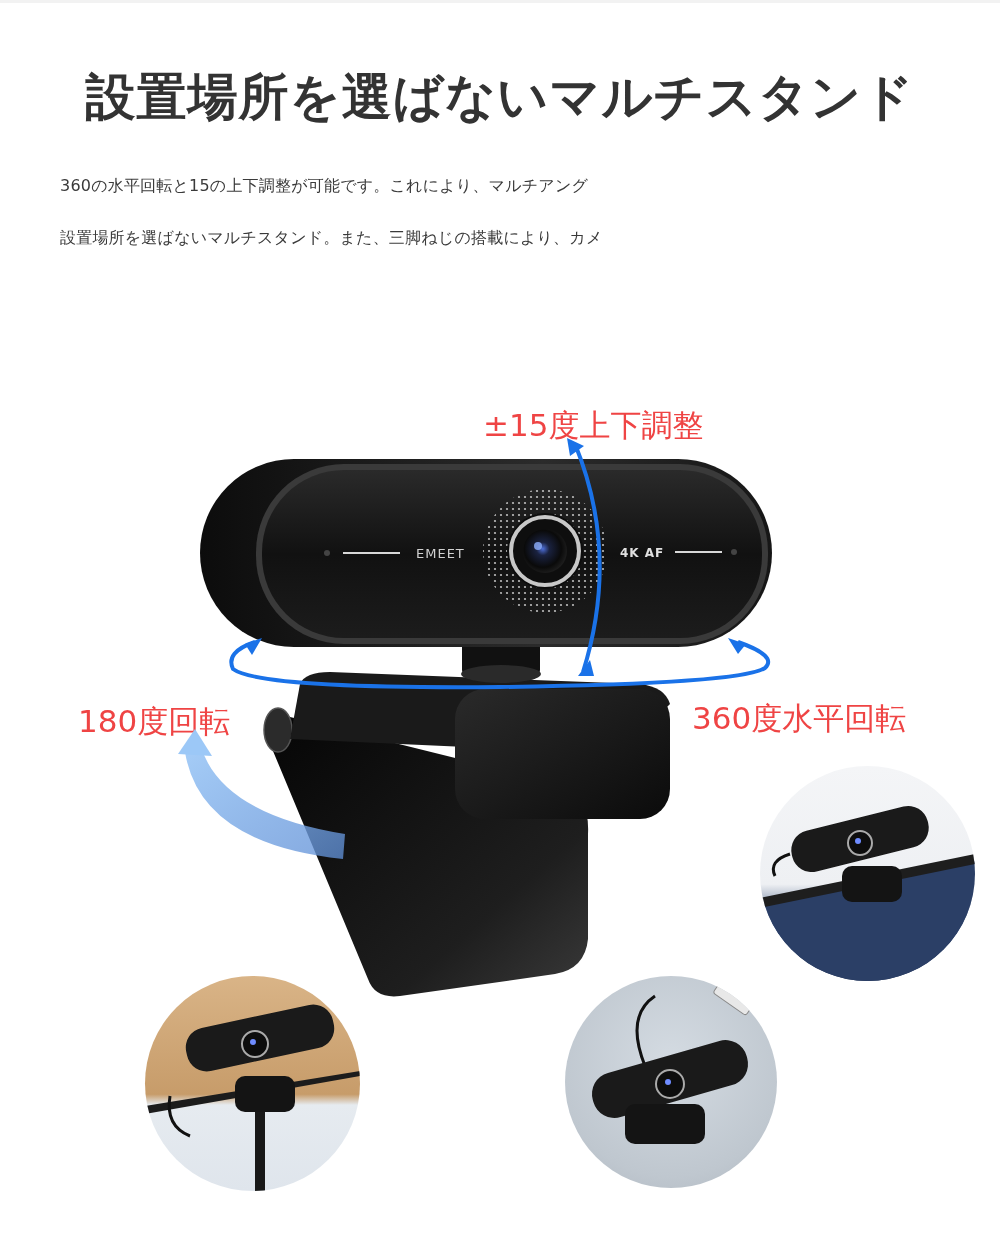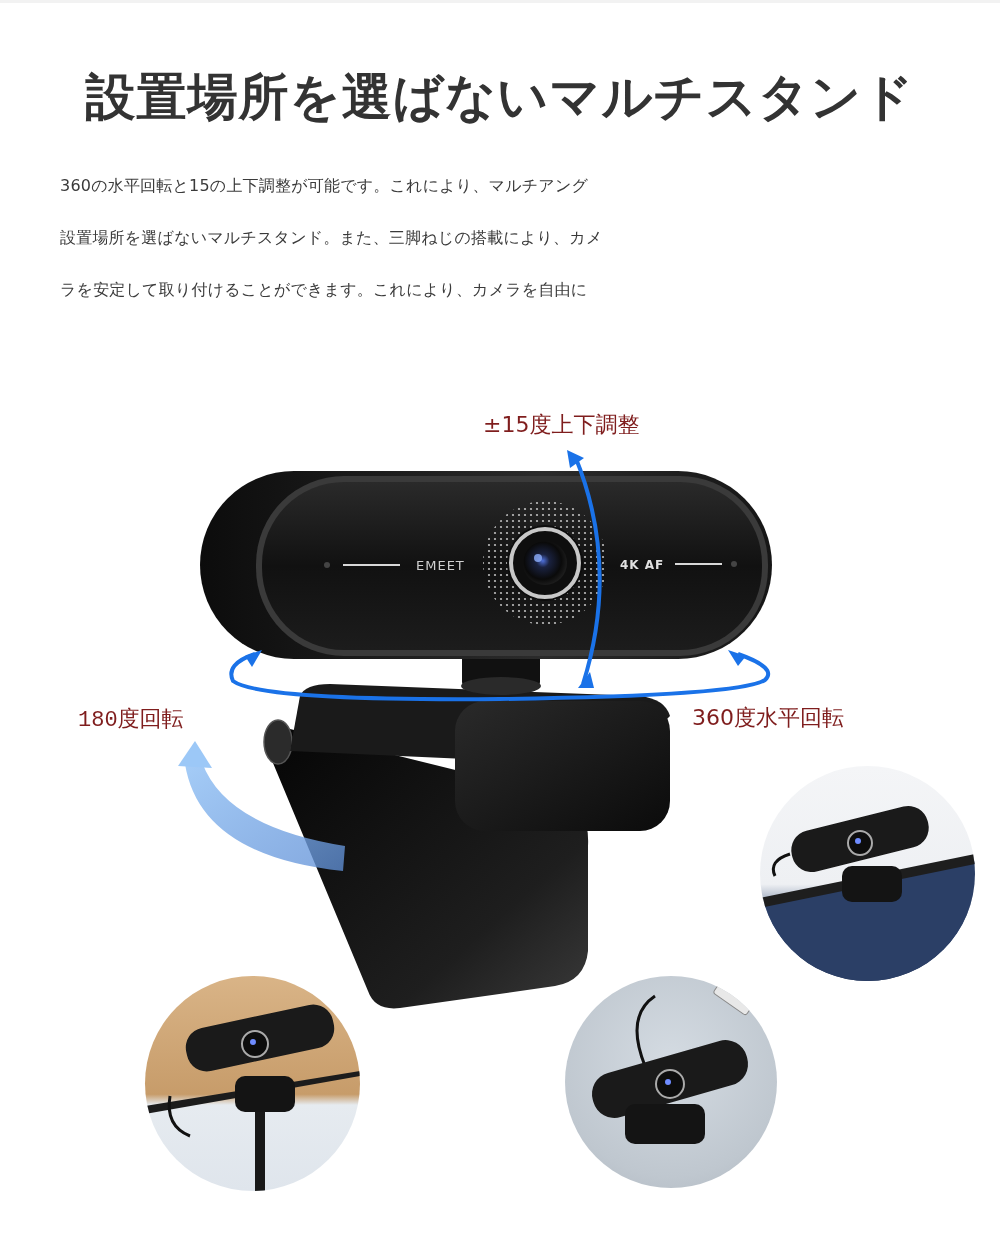--- a/index.html
+++ b/index.html
@@ -10,44 +10,43 @@
   .topbar { position: absolute; left: 0; top: 0; width: 1000px; height: 3px; background: #f2f2f2; }
   .title {
     position: absolute; left: 0; top: 62px; width: 1000px; text-align: center;
     font-size: 50px; font-weight: bold; color: #333333; letter-spacing: 1px; line-height: 70px;
   }
   .desc {
     position: absolute; left: 60px; top: 160px; width: 880px;
     font-size: 16px; line-height: 52px; color: #3a3a3a; letter-spacing: 0.2px;
   }
   .desc span { display: block; white-space: nowrap; }
-  .label { position: absolute; font-size: 22px; color: #7f1d1d; white-space: nowrap; line-height: 30px; }
+  .label { position: absolute; font-size: 31px; color: #ef4444; white-space: nowrap; line-height: 30px; }
   svg { display: block; }
   .circle {
     position: absolute; border-radius: 50%; overflow: hidden;
   }
 </style>
 </head>
 <body>
 
 <div class="topbar"></div>
 
 <h1 class="title" style="margin:0;text-align:center;">設置場所を選ばないマルチスタンド</h1>
 
 <div class="desc">
   <span>360の水平回転と15の上下調整が可能です。これにより、マルチアング</span>
   <span>設置場所を選ばないマルチスタンド。また、三脚ねじの搭載により、カメ</span>
-  <span>ラを安定して取り付けることができます。これにより、カメラを自由に</span>
 </div>
 
 <div class="label" style="left:483px; top:410px;">±15度上下調整</div>
 <div class="label" style="left:692px; top:703px;">360度水平回転</div>
-<div class="label" style="left:78px; top:706px;font-family:Liberation Mono, monospace;">180度回転</div>
+<div class="label" style="left:78px; top:706px;">180度回転</div>
 
-<div style="position:absolute; left:0; top:436px; width:1000px; height:590px;">
+<div style="position:absolute; left:0; top:424px; width:1000px; height:590px;">
   <svg width="1000" height="590" viewBox="0 440 1000 590" xmlns="http://www.w3.org/2000/svg">
     <defs>
       <linearGradient id="bodyGrad" x1="0" y1="0" x2="0" y2="1">
         <stop offset="0" stop-color="#2a2a2a"></stop>
         <stop offset="0.5" stop-color="#111111"></stop>
         <stop offset="1" stop-color="#1c1c1c"></stop>
       </linearGradient>
       <linearGradient id="sideGrad" x1="0" y1="0" x2="1" y2="0">
         <stop offset="0" stop-color="#0c0c0c"></stop>
         <stop offset="0.6" stop-color="#2b2b2b"></stop>

